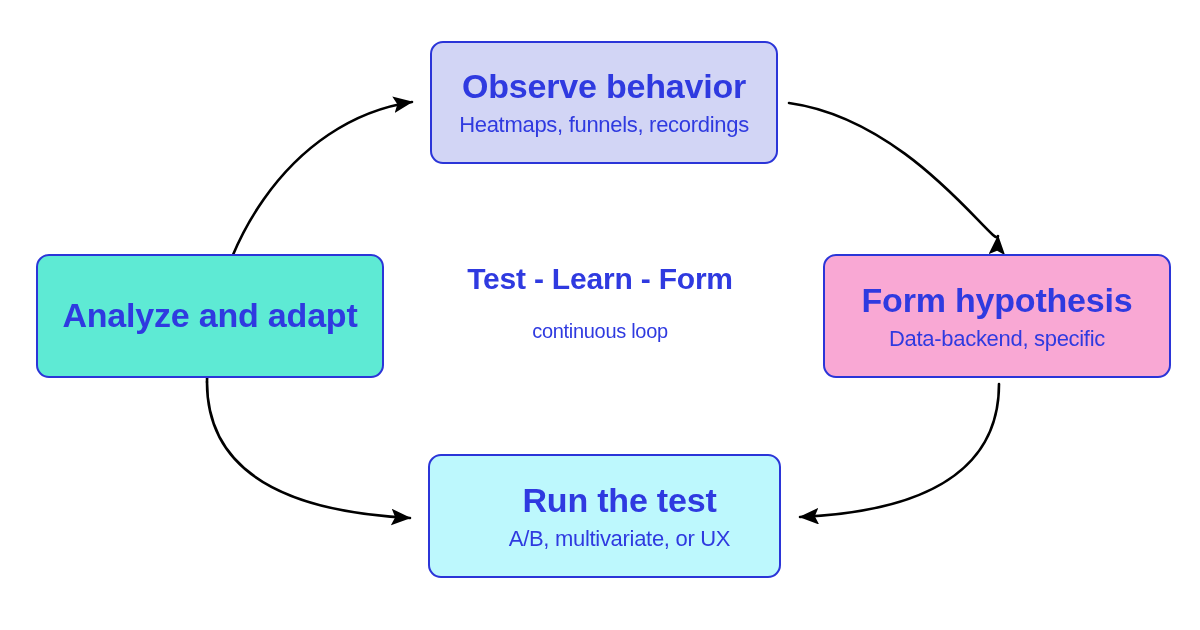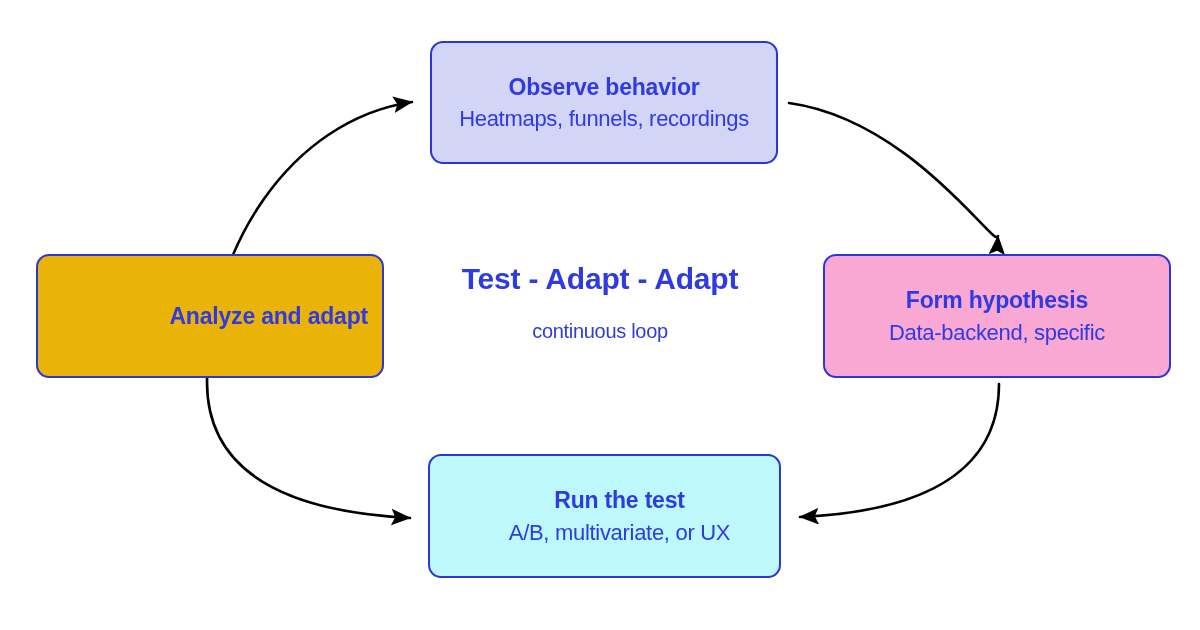--- a/index.html
+++ b/index.html
@@ -37,21 +37,21 @@
     border-radius: 13px;
     display: flex;
     flex-direction: column;
     align-items: center;
     justify-content: center;
     text-align: center;
     padding: 6px 14px;
   }
   .node-title {
     color: #2f3ae0;
-    font-size: 23px;
+    font-size: 34px;
     font-weight: bold;
     letter-spacing: -0.2px;
     line-height: 1.15;
     white-space: nowrap;
   }
   .node-subtitle {
     color: #2f3ae0;
     font-size: 22px;
     font-weight: normal;
     letter-spacing: -0.3px;
@@ -129,22 +129,22 @@
   <div class="node" id="node-hypothesis" style="background:#f9a8d4;">
     <div class="node-title">Form hypothesis</div>
     <div class="node-subtitle">Data-backend, specific</div>
   </div>
 
   <div class="node" id="node-run" style="background:#bdf8fd;padding-left:44px;">
     <div class="node-title">Run the test</div>
     <div class="node-subtitle">A/B, multivariate, or UX</div>
   </div>
 
-  <div class="node" id="node-analyze" style="background:#eab308;align-items:flex-end;">
+  <div class="node" id="node-analyze" style="background:#5eead4;">
     <div class="node-title">Analyze and adapt</div>
   </div>
 
   <div id="center-label">
-    <div class="center-title">Test - Adapt - Adapt</div>
+    <div class="center-title">Test - Learn - Form</div>
     <div class="center-sub">continuous loop</div>
   </div>
 
 </div>
 
 </body></html>

